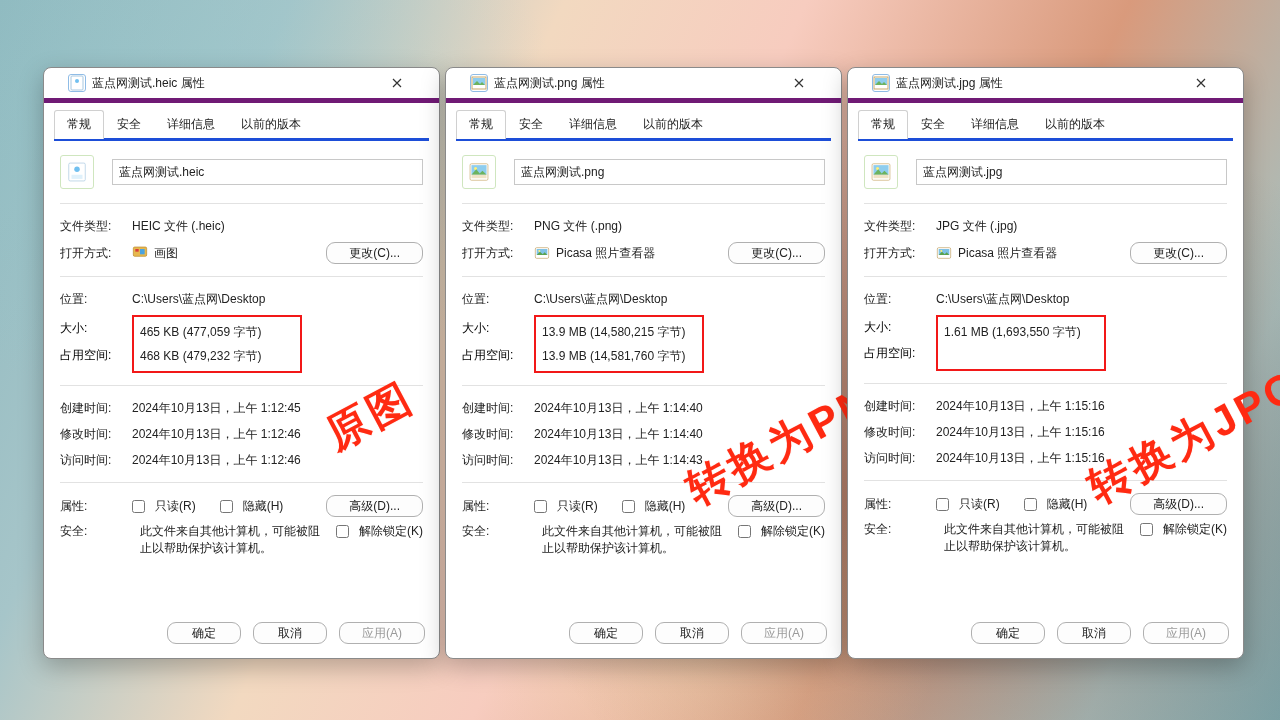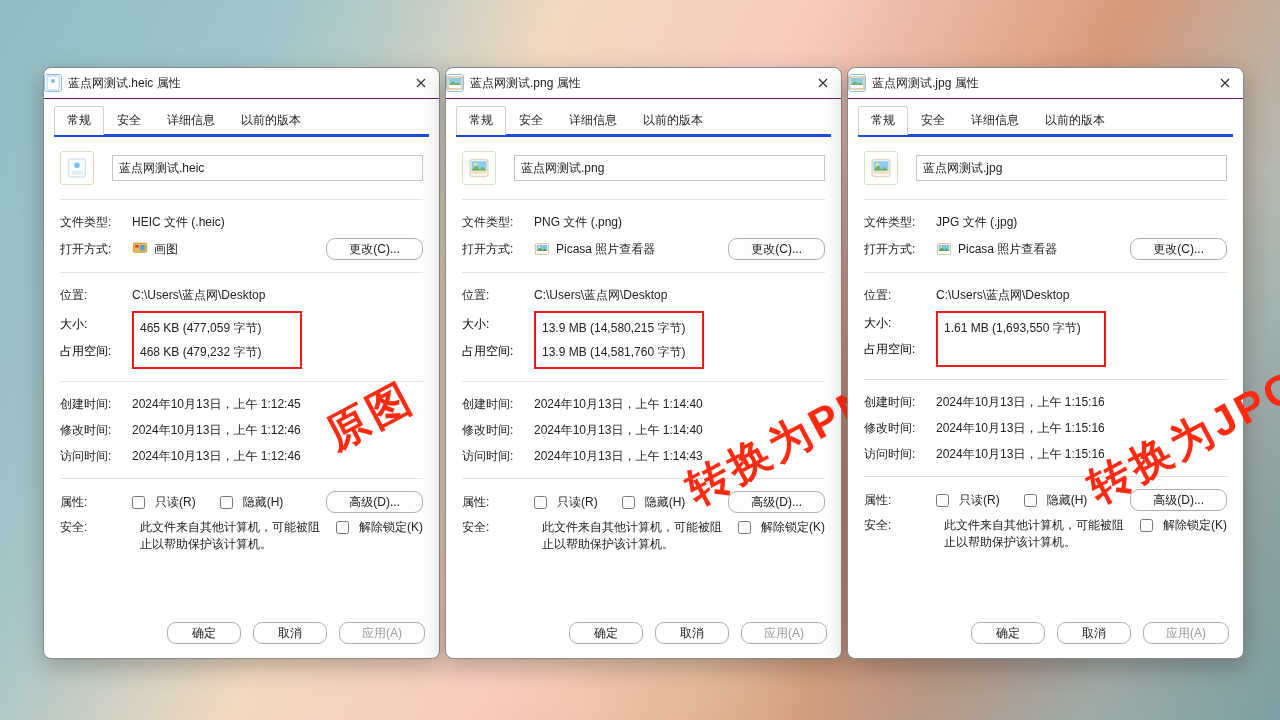--- a/index.html
+++ b/index.html
@@ -6,21 +6,21 @@
   .bg{position:absolute;inset:0;background:linear-gradient(115deg,#8fb9bf 0%,#a6c5c9 18%,#f2d9c0 35%,#f7ccbf 50%,#d99a7c 70%,#a8bfbd 88%,#7da7ac 100%);}
   .bg::before{content:"";position:absolute;inset:0;background:
     radial-gradient(900px 700px at 1000px 500px, rgba(110,60,50,.35), transparent 55%),
     radial-gradient(600px 500px at 200px 120px, rgba(150,200,205,.45), transparent 60%),
     radial-gradient(400px 300px at 700px 640px, rgba(250,230,190,.55), transparent 60%);}
   .stage{position:absolute;inset:0;}
   .dlg{position:absolute;top:67px;width:395px;height:590px;background:#fff;border:1px solid #8a8a8a;border-radius:8px;box-shadow:0 8px 24px rgba(0,0,0,.25);display:flex;flex-direction:column;}
   .dlg.d0{left:43px;}
   .dlg.d1{left:445px;}
   .dlg.d2{left:847px;}
-  .titlebar{display:flex;align-items:center;height:30px;padding:0 0;border-bottom:1px solid #701a75;}
+  .titlebar{display:flex;align-items:center;height:30px;padding:0 24px;border-bottom:5px solid #701a75;}
   .tb-ico{width:16px;height:16px;border:1px solid #8fbce6;border-radius:3px;display:flex;align-items:center;justify-content:center;font-size:10px;color:#3a8ed8;background:#fff;}
   .tb-title{flex:1;margin-left:6px;font-size:12px;color:#222;}
   .tb-close{width:36px;height:24px;display:flex;align-items:center;justify-content:center;border-radius:4px;}
   .tb-close svg{width:10px;height:10px;}
   .tabs{display:flex;gap:0;align-items:flex-end;margin:6px 10px 0 10px;border-bottom:3px solid #1d4ed8;}
   .tab{padding:5px 12px 6px 12px;font-size:12px;color:#222;border:1px solid transparent;border-bottom:none;position:relative;top:1px;cursor:default;}
   .tab.active{border-color:#d0d0d0;background:#fff;border-top-left-radius:3px;border-top-right-radius:3px;}
   .body{flex:1;padding:10px 16px 8px 16px;display:flex;flex-direction:column;gap:6px;}
   .row{display:flex;align-items:center;font-size:12px;color:#222;min-height:20px;}
   .lbl{width:72px;flex:none;}

